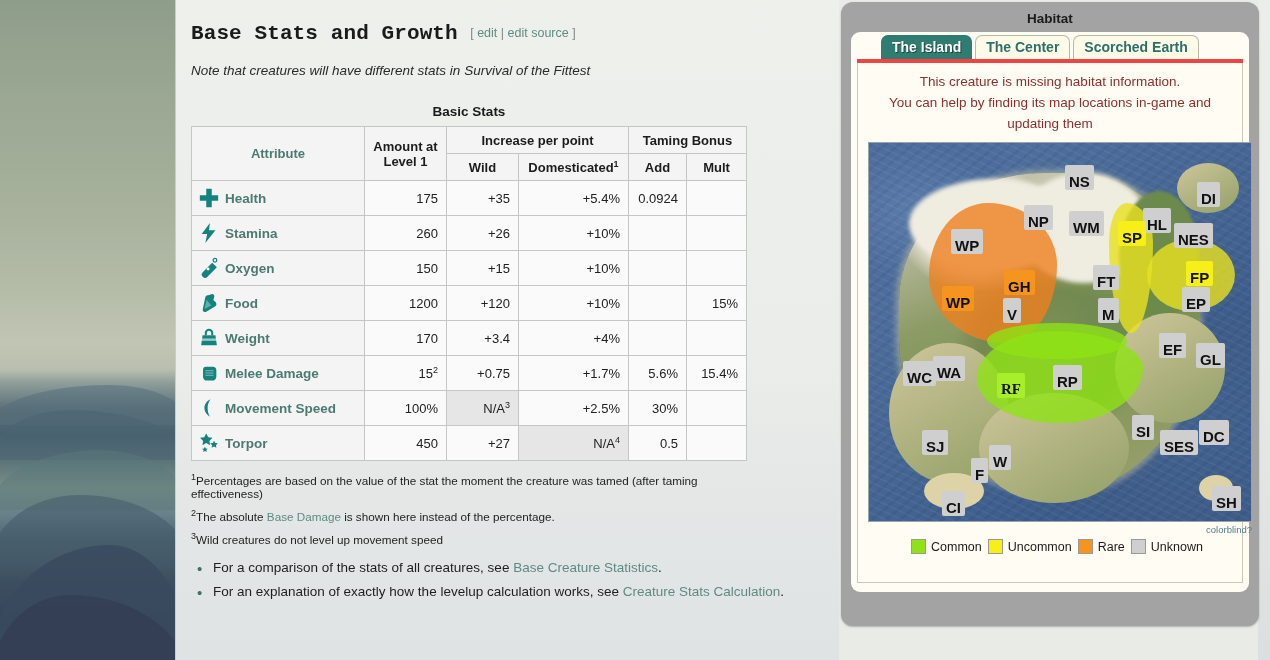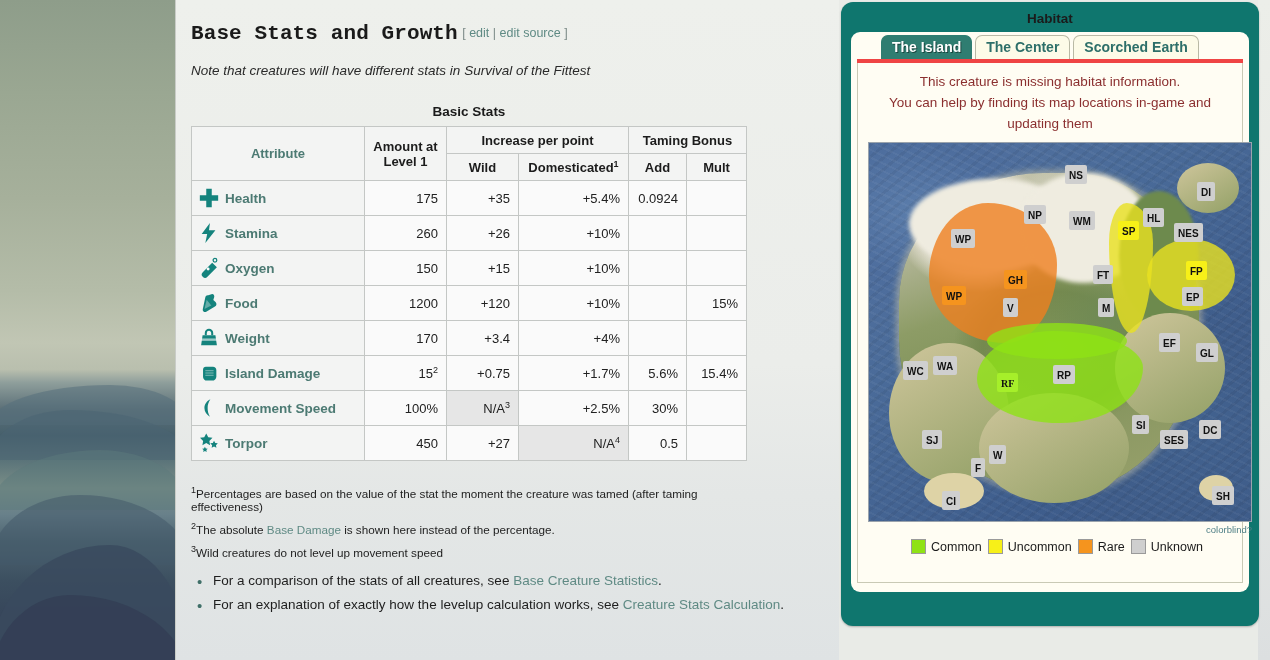--- a/index.html
+++ b/index.html
@@ -71,20 +71,21 @@
     color: #1a1a1a;
     margin: 0 0 4px 0;
     display: inline-block;
     letter-spacing: .1px;
     font-family: Liberation Mono, monospace;
   }
   .edit-links {
     display: inline-block;
     font-size: 12.5px;
     color: #7d8b88;
+    margin-left: 8px;
     position: relative;
     top: -2px;
   }
   .edit-links a { color: #5f8a84; text-decoration: none; }
   .note-line {
     font-style: italic;
     font-size: 13.5px;
     color: #2a2a2a;
     margin-top: 14px;
   }
@@ -149,21 +150,21 @@
   }
   sup { font-size: 9px; vertical-align: super; }
   .w-amount { width: 82px; }
   .w-wild   { width: 72px; }
   .w-dom    { width: 110px; }
   .w-add    { width: 58px; }
   .w-mult   { width: 60px; }
 
   
   .footnotes {
-    margin-top: 23px;
+    margin-top: 10px;
     width: 580px;
   }
   .footnotes p {
     margin: 0 0 7px 0;
     font-size: 11.7px;
     color: #1e1e1e;
     line-height: 13px;
   }
   .footnotes sup { font-size: 9px; }
   .footnotes a, .bullets a { color: #5f8a84; text-decoration: none; }
@@ -182,21 +183,21 @@
     position: absolute;
     left: -16px;
     font-size: 15px;
   }
 
   
   #habitat-panel {
     position: absolute;
     left: 841px; top: 2px;
     width: 418px; height: 624px;
-    background: #0f766e;
+    background: #a3a3a3;
     border-radius: 12px;
     box-shadow: 0 1px 2px rgba(0,0,0,.25);
     padding: 4px;
   }
   .habitat-title {
     text-align: center;
     font-size: 13.5px;
     font-weight: bold;
     color: #1b1b1b;
     padding: 5px 0 6px 0;
@@ -309,25 +310,25 @@
 
   
   .spawn { position: absolute; opacity: .8; }
   .spawn.rare   { background: #ef7f1f; }
   .spawn.unc    { background: #e8e120; }
   .spawn.common { background: #8fe215; }
 
   
   .mlabel {
     position: absolute;
-    font-size: 10px;
+    font-size: 15px;
     font-weight: bold;
     color: #111;
     background: #cfcfcf;
-    padding: 4px 4px 2px 4px;
+    padding: 10px 4px 2px 4px;
     border-radius: 2px;
     line-height: 13px;
     white-space: nowrap;
   }
   .mlabel.on-rare   { background: #f5941e; }
   .mlabel.on-unc    { background: #f7f018; }
   .mlabel.on-common { background: #a6ef2a; }
 
   .colorblind {
     text-align: right;
@@ -450,21 +451,21 @@
           <td class="w-amount">170</td>
           <td class="w-wild">+3.4</td>
           <td class="w-dom">+4%</td>
           <td class="w-add"></td>
           <td class="w-mult"></td>
         </tr>
         <tr>
           <td class="attr-cell"><span class="ic"><svg viewBox="0 0 24 24" width="22" height="22">
                 <path fill="#14837d" d="M5.5 8.5c0-2 1.2-3.4 3-3.4h7.8c2.2 0 3.7 1.6 3.7 3.6v7c0 2.6-2 4.6-4.7 4.6H9.8c-2.5 0-4.3-1.8-4.3-4.3z"></path>
                 <path fill="none" stroke="#fafafa" stroke-width="1" opacity=".5" d="M8 9.5h9M8 12h9M8 14.5h9"></path>
-              </svg></span><span>Island Damage</span></td>
+              </svg></span><span>Melee Damage</span></td>
           <td class="w-amount">15<sup>2</sup></td>
           <td class="w-wild">+0.75</td>
           <td class="w-dom">+1.7%</td>
           <td class="w-add">5.6%</td>
           <td class="w-mult">15.4%</td>
         </tr>
         <tr>
           <td class="attr-cell"><span class="ic"><svg viewBox="0 0 24 24" width="22" height="22">
                 <path fill="#14837d" d="M13.5 2.5c-4 2-6.5 5.5-6.5 9.5 0 4 2.5 7.5 6 9.5-1.8-3.3-2.5-6.1-2.5-9.5 0-3.2.8-6.2 3-9.5z"></path>
               </svg></span><span>Movement Speed</span></td>

